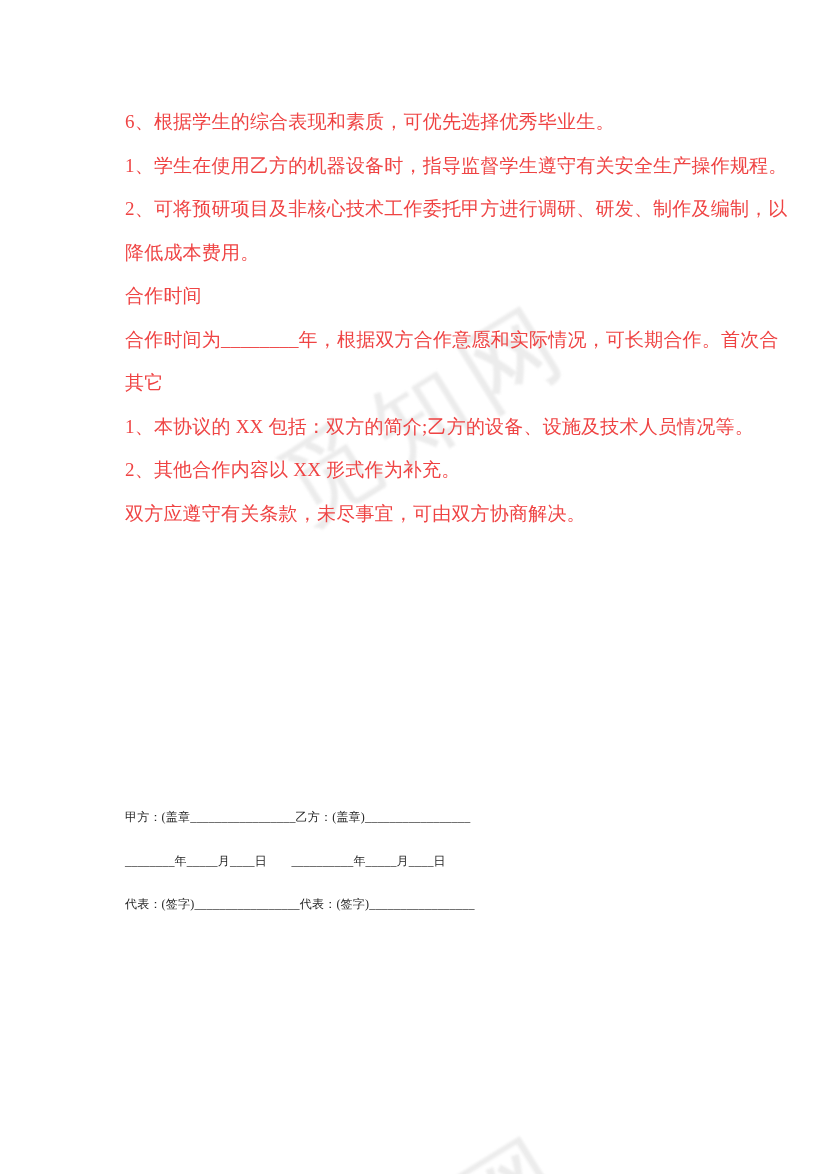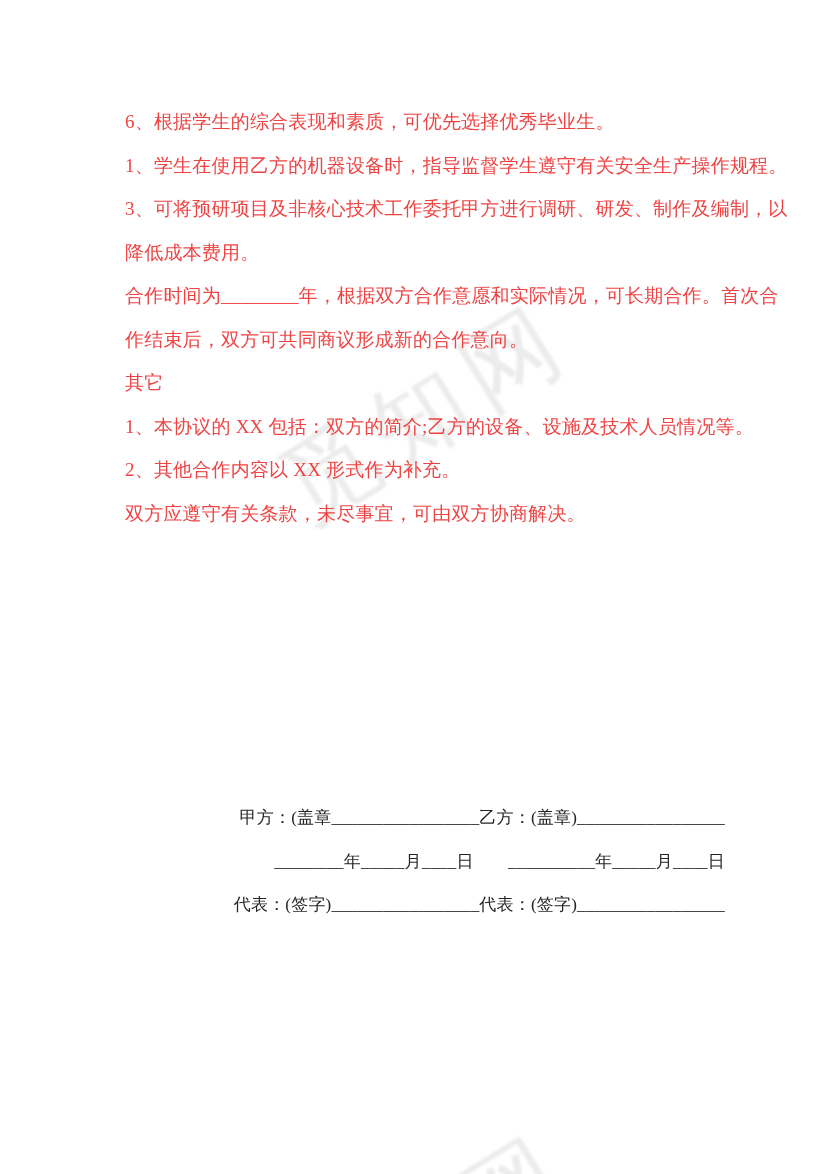--- a/index.html
+++ b/index.html
@@ -44,22 +44,21 @@
     width: 600px;
     color: #ef4444;
     font-size: 19px;
   }
   .sig-block {
     position: absolute;
     left: 125px;
     top: 796px;
     width: 600px;
     color: #242424;
-    font-size: 17px;
-    text-align: right;
+    font-size: 12px;
   }
   .line {
     height: 43.5px;
     line-height: 43.5px;
     white-space: pre;
     letter-spacing: 0.2px;
   }
 </style>
 </head>
 <body>
@@ -70,24 +69,24 @@
     <span>觅知网</span>
   </div>
 
   <div class="watermark second">
     <span>觅知网</span>
   </div>
 
   <div class="doc-body">
       <div class="line">6、根据学生的综合表现和素质，可优先选择优秀毕业生。</div>
       <div class="line">1、学生在使用乙方的机器设备时，指导监督学生遵守有关安全生产操作规程。</div>
-      <div class="line">3、可将预研项目及非核心技术工作委托甲方进行调研、研发、制作及编制，以</div>
+      <div class="line">2、可将预研项目及非核心技术工作委托甲方进行调研、研发、制作及编制，以</div>
       <div class="line">降低成本费用。</div>
+      <div class="line">合作时间</div>
       <div class="line">合作时间为________年，根据双方合作意愿和实际情况，可长期合作。首次合</div>
-      <div class="line">作结束后，双方可共同商议形成新的合作意向。</div>
       <div class="line">其它</div>
       <div class="line">1、本协议的 XX 包括：双方的简介;乙方的设备、设施及技术人员情况等。</div>
       <div class="line">2、其他合作内容以 XX 形式作为补充。</div>
       <div class="line">双方应遵守有关条款，未尽事宜，可由双方协商解决。</div>
     </div>
 
   <div class="sig-block">
       <div class="line">甲方：(盖章_________________乙方：(盖章)_________________</div>
       <div class="line">________年_____月____日　　__________年_____月____日</div>
       <div class="line">代表：(签字)_________________代表：(签字)_________________</div>

